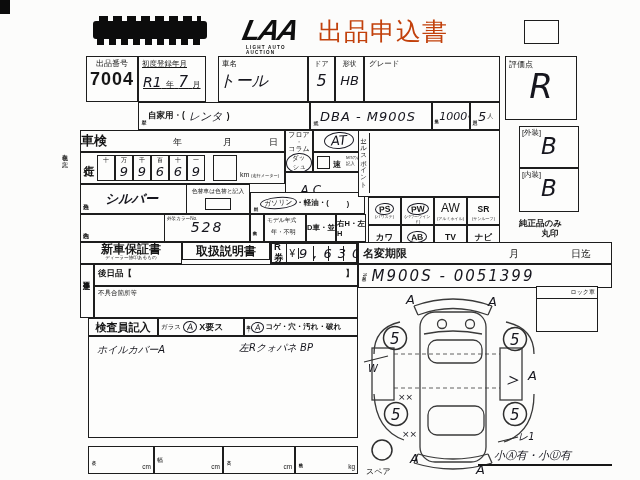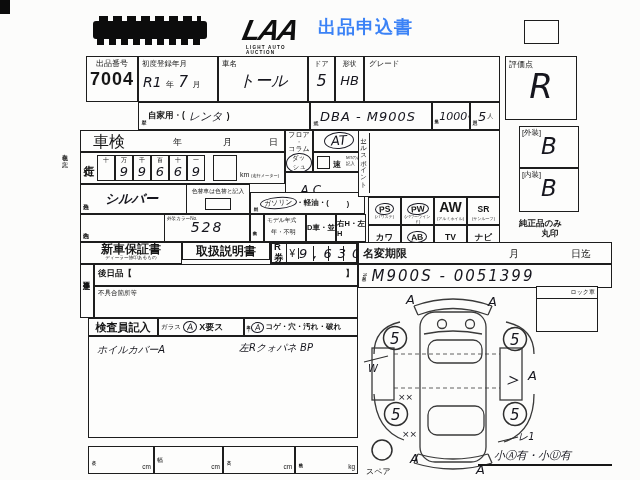--- a/index.html
+++ b/index.html
@@ -26,21 +26,21 @@
   <div class="abs" style="left:93px;top:16px;width:114px;height:32px;">
     <div style="height:5px;background:repeating-linear-gradient(90deg,#0c0c0c 0 9px,transparent 9px 14px);margin:0 6px;"></div>
     <div style="height:18px;background:#0c0c0c;border-radius:3px;"></div>
     <div style="height:6px;background:repeating-linear-gradient(90deg,#0c0c0c 0 7px,transparent 7px 12px);margin:0 4px;"></div>
   </div>
 
   <div class="abs" style="left:243px;top:14px;width:72px;height:36px;">
     <div style="font-weight:900;font-style:italic;font-size:29px;letter-spacing:-2px;transform:skewX(-12deg);color:#0e0e0e;">LAA</div>
     <div style="font-size:4.6px;font-weight:bold;letter-spacing:1.2px;color:#0e0e0e;margin-top:-2px;margin-left:3px;">LIGHT AUTO AUCTION</div>
   </div>
-  <div class="abs" style="left:318px;top:15px;font-size:18px;font-weight:700;letter-spacing:1px;color:#3b82f6;">出品申込書</div>
+  <div class="abs" style="left:318px;top:15px;font-size:25px;font-weight:400;letter-spacing:1px;color:#c2410c;">出品申込書</div>
 
   <div class="box" style="left:524px;top:20px;width:35px;height:24px;border-width:1.8px;"></div>
 
   <div class="box" style="left:505px;top:56px;width:72px;height:64px;">
     <div style="font-size:8px;padding:2px 0 0 3px;">評価点</div>
     <div class="hw" style="font-size:34px;text-align:center;margin-top:-4px;">R</div>
   </div>
   <div class="box" style="left:519px;top:126px;width:60px;height:42px;">
     <div style="font-size:7.5px;padding:1px 0 0 2px;">[外装]</div>
     <div class="hw" style="font-size:23px;text-align:center;margin-top:-5px;">B</div>
@@ -51,32 +51,32 @@
   </div>
   <div class="abs" style="left:519px;top:218px;width:62px;font-size:8.5px;font-weight:bold;line-height:1.2;">
     <div>純正品のみ</div>
     <div style="text-align:center;">丸印</div>
   </div>
 
   <div class="box" style="left:86px;top:56px;width:52px;height:46px;">
     <div style="font-size:8px;text-align:center;padding-top:1px;">出品番号</div>
     <div style="font-size:18px;font-weight:bold;text-align:center;letter-spacing:1px;">7004</div>
   </div>
-  <div class="box" style="left:138px;top:56px;width:80px;height:46px;">
+  <div class="box" style="left:138px;top:56px;width:68px;height:46px;text-decoration:underline;">
     <div style="font-size:7.5px;padding:2px 0 0 3px;">初度登録年月</div>
     <div class="nowrap" style="padding-left:4px;margin-top:4px;">
       <span class="hw" style="font-size:14px;">R1</span>
       <span style="font-size:8px;">年</span>
       <span class="hw" style="font-size:15px;">7</span>
       <span style="font-size:8px;">月</span>
     </div>
   </div>
   <div class="box" style="left:218px;top:56px;width:90px;height:46px;">
     <div style="font-size:7.5px;padding:2px 0 0 3px;">車名</div>
-    <div class="hw" style="font-size:16px;text-align:center;margin-top:2px;">トール</div>
+    <div class="hw" style="font-size:16px;margin-top:2px;">トール</div>
   </div>
   <div class="box" style="left:308px;top:56px;width:27px;height:46px;">
     <div style="font-size:7px;text-align:center;padding-top:2px;">ドア</div>
     <div class="hw" style="font-size:16px;text-align:center;margin-top:2px;">5</div>
   </div>
   <div class="box" style="left:335px;top:56px;width:29px;height:46px;">
     <div style="font-size:7px;text-align:center;padding-top:2px;">形状</div>
     <div class="hw" style="font-size:13px;text-align:center;margin-top:4px;">HB</div>
   </div>
   <div class="box" style="left:364px;top:56px;width:136px;height:46px;">
@@ -100,21 +100,21 @@
   </div>
   <div class="box" style="left:470px;top:102px;width:30px;height:28px;display:flex;align-items:center;">
     <span class="vtext tiny" style="margin:0 1px;">定員</span>
     <span class="hw" style="font-size:13px;">5</span>
     <span style="font-size:6px;margin-left:1px;">人</span>
   </div>
 
   <div class="abs vtext" style="left:62px;top:150px;font-size:6px;color:#333;">現在色を記入→</div>
 
   <div class="box" style="left:80px;top:130px;width:205px;height:22px;">
-    <span class="abs" style="left:12px;top:1px;font-size:16px;font-weight:400;">車検</span>
+    <span class="abs" style="left:0;top:1px;font-size:13px;font-weight:700;">車検</span>
     <span class="abs" style="left:92px;top:5px;font-size:9px;">年</span>
     <span class="abs" style="left:142px;top:5px;font-size:9px;">月</span>
     <span class="abs" style="left:188px;top:5px;font-size:9px;">日</span>
   </div>
 
   <div class="box" style="left:80px;top:152px;width:205px;height:32px;">
     <span class="abs vtext" style="left:2px;top:3px;font-size:11px;font-weight:bold;">走行</span>
     <div class="abs" style="left:16px;top:2px;display:flex;">
       <div class="box thin" style="position:static;width:18px;height:26px;text-align:center;">
         <div style="font-size:6px;">十</div>
@@ -203,21 +203,21 @@
   <div class="box" style="left:306px;top:214px;width:30px;height:28px;">
     <div class="center" style="height:100%;font-size:7.5px;font-weight:bold;">D車・並</div>
   </div>
   <div class="box" style="left:336px;top:214px;width:30px;height:28px;">
     <div class="center" style="height:100%;font-size:7.5px;font-weight:bold;">右H・左H</div>
   </div>
 
   <div class="abs" style="left:368px;top:197px;width:132px;height:45px;display:grid;grid-template-columns:repeat(4,1fr);grid-template-rows:1fr 1fr;">
     <div class="box thin" style="position:static;text-align:center;"><span class="circ" style="font-size:8.5px;font-weight:bold;border-width:1.2px;">PS</span><div style="font-size:4px;margin-top:-2px;">(パワステ)</div></div>
     <div class="box thin" style="position:static;text-align:center;"><span class="circ" style="font-size:8.5px;font-weight:bold;border-width:1.2px;">PW</span><div style="font-size:4px;margin-top:-2px;">(パワーウインド)</div></div>
-    <div class="box thin" style="position:static;text-align:center;"><span style="font-size:14px;font-weight:bold;">AW</span><div style="font-size:4px;">(アルミホイル)</div></div>
+    <div class="box thin" style="position:static;text-align:center;"><span style="font-size:12px;font-weight:normal;">AW</span><div style="font-size:4px;">(アルミホイル)</div></div>
     <div class="box thin" style="position:static;text-align:center;"><span style="font-size:8.5px;font-weight:bold;">SR</span><div style="font-size:4px;">(サンルーフ)</div></div>
     <div class="box thin" style="position:static;text-align:center;"><span style="font-size:8.5px;font-weight:bold;">カワ</span><div style="font-size:4px;">(カワシート)</div></div>
     <div class="box thin" style="position:static;text-align:center;"><span class="circ" style="font-size:8.5px;font-weight:bold;border-width:1.2px;">AB</span><div style="font-size:4px;margin-top:-2px;">(エアバッグ)</div></div>
     <div class="box thin" style="position:static;text-align:center;"><span style="font-size:8.5px;font-weight:bold;">TV</span><div style="font-size:4px;">(地デジ)</div></div>
     <div class="box thin" style="position:static;text-align:center;"><span style="font-size:8.5px;font-weight:bold;">ナビ</span><div style="font-size:4px;">(ナビゲーション)</div></div>
   </div>
 
   <div class="box" style="left:80px;top:242px;width:102px;height:22px;text-align:center;">
     <div style="font-size:12px;font-weight:900;line-height:1.1;">新車保証書</div>
     <div style="font-size:4.6px;margin-top:-1px;">ディーラー捺印あるもの</div>

